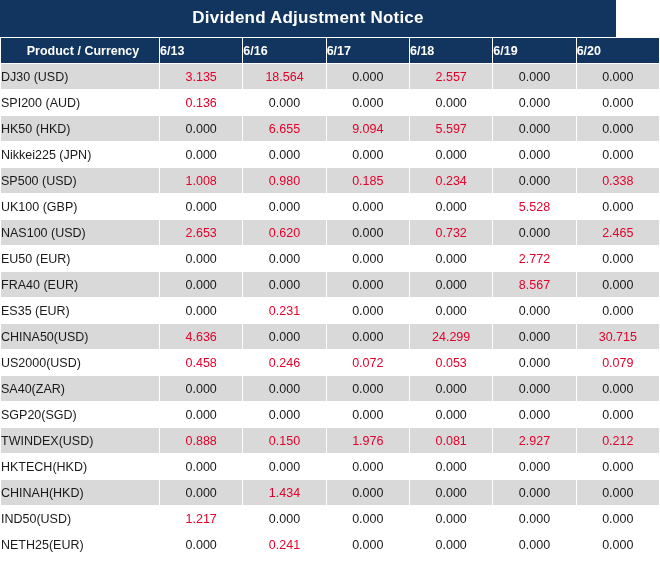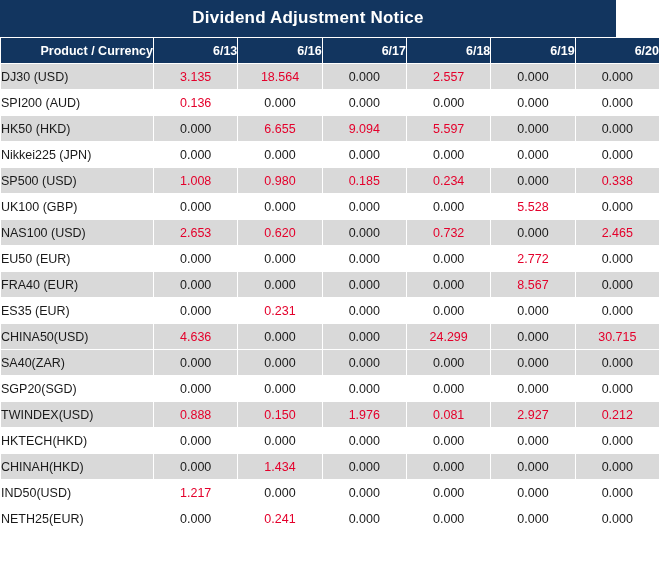--- a/index.html
+++ b/index.html
@@ -39,25 +39,26 @@
     height: 25px;
     padding: 0;
   }
   thead th {
     background: #12355f;
     color: #ffffff;
     font-weight: bold;
     font-size: 12.5px;
   }
   thead th.col-product {
-    text-align: right;
+    text-align: center;
+    padding-left: 6px;
     width: 152px;
   }
   thead th.col-date {
-    text-align: right;
+    text-align: left;
   }
   tbody td.prod {
     text-align: left;
     color: #1a1a1a;
     font-weight: normal;
     font-size: 12.5px;
   }
   tbody td.val {
     text-align: center;
     font-size: 12.5px;
@@ -183,20 +184,29 @@
         </tr>
         <tr class="shade">
           <td class="prod">CHINA50(USD)</td>
           <td class="val nonzero">4.636</td>
           <td class="val zero">0.000</td>
           <td class="val zero">0.000</td>
           <td class="val nonzero">24.299</td>
           <td class="val zero">0.000</td>
           <td class="val nonzero">30.715</td>
         </tr>
+        <tr class="plain">
+          <td class="prod">US2000(USD)</td>
+          <td class="val nonzero">0.458</td>
+          <td class="val nonzero">0.246</td>
+          <td class="val nonzero">0.072</td>
+          <td class="val nonzero">0.053</td>
+          <td class="val zero">0.000</td>
+          <td class="val nonzero">0.079</td>
+        </tr>
         <tr class="shade">
           <td class="prod">SA40(ZAR)</td>
           <td class="val zero">0.000</td>
           <td class="val zero">0.000</td>
           <td class="val zero">0.000</td>
           <td class="val zero">0.000</td>
           <td class="val zero">0.000</td>
           <td class="val zero">0.000</td>
         </tr>
         <tr class="plain">

